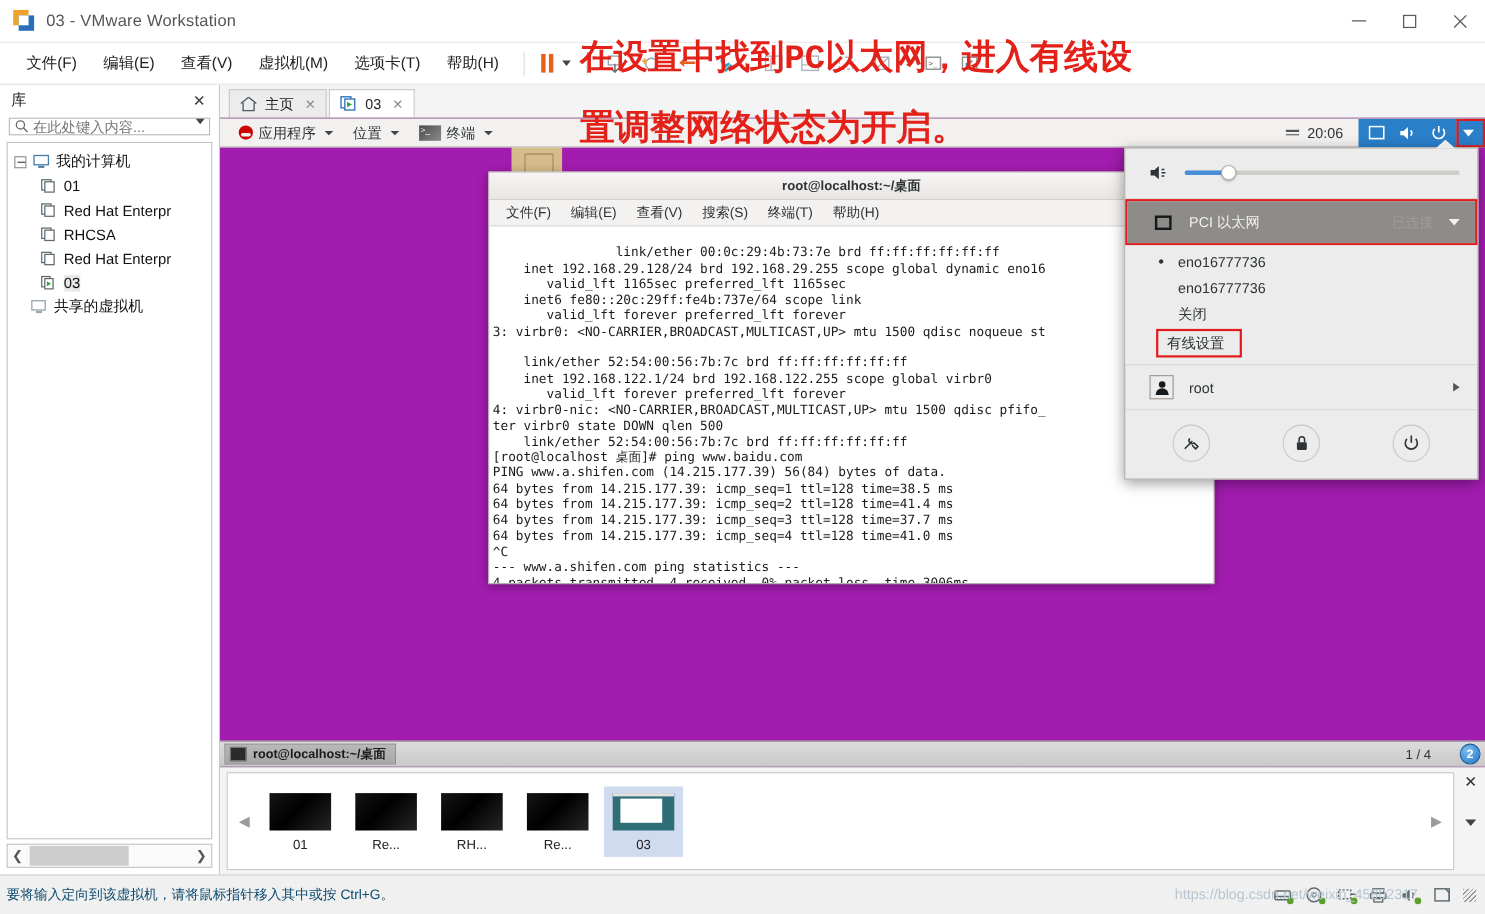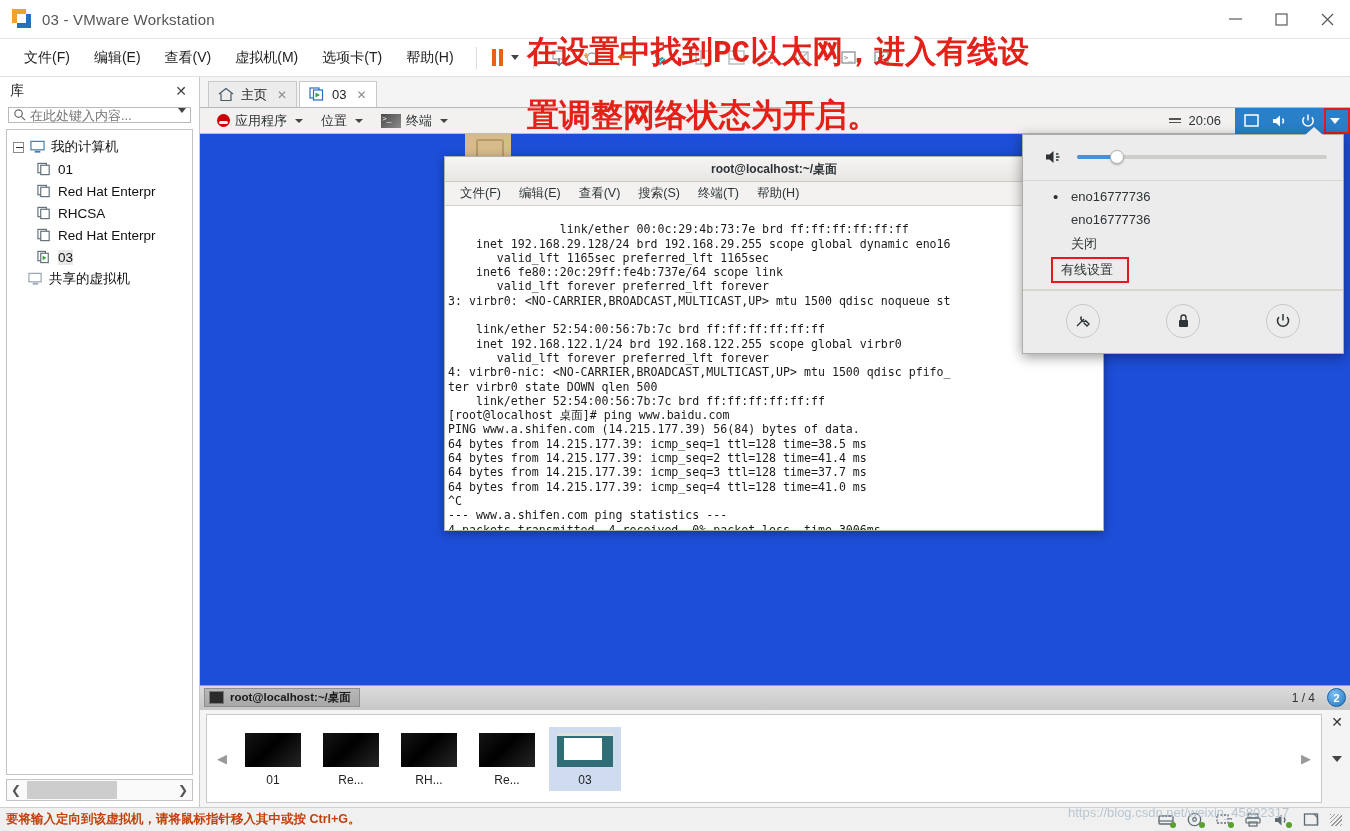--- a/index.html
+++ b/index.html
@@ -75,21 +75,21 @@
   
   .vmpane { flex:1; display:flex; flex-direction:column; min-width:0; background:#f4f4f4; }
   .tabstrip { height:30px; display:flex; align-items:flex-end; padding-left:8px; gap:2px;
               background:#f4f4f4; }
   .tab { height:26px; display:flex; align-items:center; gap:7px; padding:0 9px;
          border:1px solid #c8c8c8; border-bottom:none; background:#ececec; font-size:13px; color:#222; }
   .tab.active { background:#ffffff; }
   .tab .x { color:#8c8c8c; font-size:12px; margin-left:3px; }
   .tab .tic { width:16px; height:15px; }
 
-  .screen { flex:1; position:relative; background:#1d4ed8; overflow:hidden;
+  .screen { flex:1; position:relative; background:#a21caf; overflow:hidden;
             border-top:1px solid #b8b8b8; }
 
   
   .gpanel { height:26px; background:#f2f1f0; display:flex; align-items:center;
             padding:0 0 0 8px; font-size:13px; color:#2e3436; position:relative; z-index:6;
             border-bottom:1px solid #c0bdb8; }
   .gmenu { display:flex; align-items:center; gap:5px; padding:0 9px; height:26px; }
   .gmenu .dncaret { width:0;height:0;border-left:4px solid transparent;border-right:4px solid transparent;
                     border-top:4px solid #444; margin-left:3px; }
   .rhdot { width:13px;height:13px;border-radius:50%;background:#cc0000;position:relative; }
@@ -137,21 +137,21 @@
              white-space:pre; }
 
   
   .gtaskbar { position:absolute; left:0; right:0; bottom:0; height:24px;
               background:linear-gradient(#dcdcdc,#c8c8c8); border-top:1px solid #9b9b9b;
               display:flex; align-items:center; padding:0 4px; gap:6px; z-index:5; }
   .tb-task { height:19px; display:flex; align-items:center; gap:6px; padding:0 8px 0 4px;
              background:linear-gradient(#b9b9b9,#a7a7a7); border:1px solid #8f8f8f;
              font-size:11.5px; color:#1a1a1a; font-weight:bold; }
   .tb-task .mini { width:15px;height:13px;background:#2b2b2b;border:1px solid #777; position:relative; }
-  .tb-right { margin-left:auto; display:flex; align-items:center; gap:6px; }
+  .tb-right { margin-left:auto; display:flex; align-items:center; gap:20px; }
   .tb-pages { font-size:12px; color:#333; padding:0 6px; }
   .tb-badge { width:19px;height:19px;border-radius:50%;
               background:radial-gradient(circle at 35% 30%,#7ec0f0,#1f74c4);
               color:#fff;font-size:11px;display:flex;align-items:center;justify-content:center;
               border:1px solid #1a5d9e; font-weight:bold; }
 
   
   .sysmenu { position:absolute; right:6px; top:26px; width:322px; background:#ececec;
              border:1px solid #b0aca6; box-shadow:0 3px 12px rgba(0,0,0,.4); z-index:9;
              font-size:13px; color:#2e3436; }
@@ -196,22 +196,22 @@
   .thumb-art.live { background:#2f6d77; position:relative; overflow:hidden; }
   .thumb-art.live .w { position:absolute; left:7px; top:5px; width:38px; height:22px; background:#fff; }
   .thumb-art.live .bar { position:absolute; left:0; top:0; right:0; height:3px; background:#e3e1de; }
   .thumb-lbl { font-size:12px; color:#222; }
   .ts-side { width:26px; display:flex; flex-direction:column; align-items:center; padding-top:4px; gap:26px; }
   .ts-side .x { color:#333; font-size:14px; }
   .ts-side .dn { width:0;height:0;border-left:5px solid transparent;border-right:5px solid transparent;
                  border-top:6px solid #444; }
 
   
-  .statusbar { height:24px; background:#f0f0f0; border-top:1px solid #cfcfcf;
-               display:flex; align-items:center; padding:0 4px 0 6px; font-size:12.5px; color:#c2410c;font-weight:bold; }
+  .statusbar { height:36px; background:#f0f0f0; border-top:1px solid #cfcfcf;
+               display:flex; align-items:center; padding:0 4px 0 6px; font-size:12.5px; color:#0c4a6e; }
   .sb-right { margin-left:auto; display:flex; align-items:center; gap:9px; padding-right:4px; }
   .sb-ic { width:20px; height:16px; display:flex; align-items:center; justify-content:center; position:relative; }
   .sb-dot { position:absolute; right:0; bottom:0; width:6px;height:6px;border-radius:50%;background:#5aa02c; }
   .grip { width:12px;height:12px;background:
      repeating-linear-gradient(135deg,#9a9a9a 0 1px,transparent 1px 3px); }
 
   
   .annot { position:absolute; z-index:40; color:#e32119; font-weight:bold;
            font-family:Liberation Mono, monospace; white-space:nowrap; }
   .annot.l1 { left:527px; top:31px; font-size:31px; }
@@ -551,31 +551,53 @@
               <path d="M11 5 L13.5 5 M11 8 L14.5 8 M11 11 L13.5 11" stroke="#2e3436" stroke-width="1.4"></path>
             </svg>
             <div class="slider">
               <div class="fill" style="width: 16%;"></div>
               <div class="knob" style="left: calc(16% - 7px);"></div>
             </div>
           </div>
 
           <div class="sm-divider"></div>
 
+          <div class="hl-box">
+            <div class="sm-row netrow">
+              <span class="sm-icon">
+                <svg width="17" height="15" viewBox="0 0 17 15">
+                    <rect x="2" y="2" width="13" height="11" fill="none" stroke="#16191c" stroke-width="2.2"></rect>
+                  </svg>
+              </span>
+              <span>PCI 以太网</span>
+              <span class="status">已连接</span>
+              <span class="tri-d"></span>
+            </div>
+          </div>
 
           <div class="sm-sub">
             <div class="item dot">eno16777736</div>
             <div class="item">eno16777736</div>
             <div class="item">关闭</div>
             <div class="item boxed">有线设置</div>
           </div>
 
 
           <div class="sm-divider"></div>
 
+          <div class="sm-row">
+            <span class="avatar">
+              <svg width="15" height="15" viewBox="0 0 15 15">
+                  <circle cx="7.5" cy="4.5" r="3" fill="#16191c"></circle>
+                  <path d="M1.5 14 a6 6 0 0 1 12 0 Z" fill="#16191c"></path>
+                </svg>
+            </span>
+            <span>root</span>
+            <span class="tri-r"></span>
+          </div>
 
           <div class="sm-divider"></div>
 
           <div class="sm-foot">
             <div class="btn">
               <svg width="17" height="17" viewBox="0 0 17 17">
                 <path d="M2 13 L9 6 M6.5 3.5 a3 3 0 0 0 4.2 4.2 L14 11 L12 13 L8.7 9.7" stroke="#2e3436" stroke-width="1.4" fill="none"></path>
               </svg>
             </div>
             <div class="btn">

